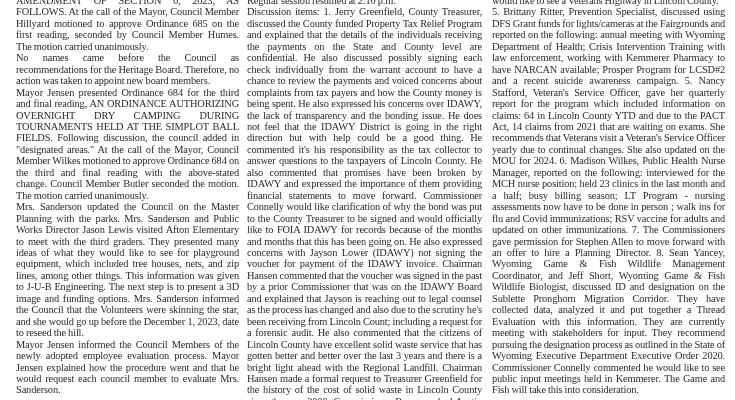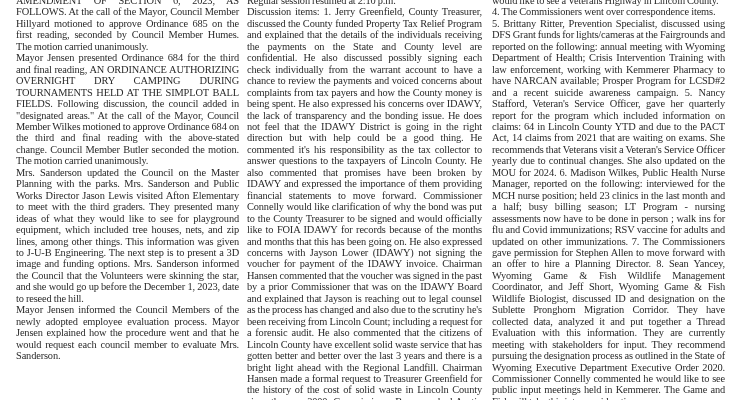--- a/index.html
+++ b/index.html
@@ -34,29 +34,29 @@
       text-align: justify;
       text-align-last: left;
       hyphens: none;
     }
   </style>
 </head>
 <body>
 
 <div class="column col1">
   <p class="para">AMENDMENT OF SECTION 6, 2023, AS FOLLOWS. At the call of the Mayor, Council Member Hillyard motioned to approve Ordinance 685 on the first reading, seconded by Council Member Humes. The motion carried unanimously.</p>
+  <p class="para">No names came before the Council as recommendations for the Heritage Board. Therefore, no action was taken to appoint new board members.</p>
   <p class="para">Mayor Jensen presented Ordinance 684 for the third and final reading, AN ORDINANCE AUTHORIZING OVERNIGHT DRY CAMPING DURING TOURNAMENTS HELD AT THE SIMPLOT BALL FIELDS. Following discussion, the council added in "designated areas." At the call of the Mayor, Council Member Wilkes motioned to approve Ordinance 684 on the third and final reading with the above-stated change. Council Member Butler seconded the motion. The motion carried unanimously.</p>
   <p class="para">Mrs. Sanderson updated the Council on the Master Planning with the parks. Mrs. Sanderson and Public Works Director Jason Lewis visited Afton Elementary to meet with the third graders. They presented many ideas of what they would like to see for playground equipment, which included tree houses, nets, and zip lines, among other things. This information was given to J-U-B Engineering. The next step is to present a 3D image and funding options. Mrs. Sanderson informed the Council that the Volunteers were skinning the star, and she would go up before the December 1, 2023, date to reseed the hill.</p>
   <p class="para">Mayor Jensen informed the Council Members of the newly adopted employee evaluation process. Mayor Jensen explained how the procedure went and that he would request each council member to evaluate Mrs. Sanderson.</p>
 
 </div>
 
 <div class="column col2">
   <p class="para">Regular session resumed at 2:10 p.m.</p>
   <p class="para">Discussion items: 1. Jerry Greenfield, County Treasurer, discussed the County funded Property Tax Relief Program and explained that the details of the individuals receiving the payments on the State and County level are confidential. He also discussed possibly signing each check individually from the warrant account to have a chance to review the payments and voiced concerns about complaints from tax payers and how the County money is being spent. He also expressed his concerns over IDAWY, the lack of transparency and the bonding issue. He does not feel that the IDAWY District is going in the right direction but with help could be a good thing. He commented it's his responsibility as the tax collector to answer questions to the taxpayers of Lincoln County. He also commented that promises have been broken by IDAWY and expressed the importance of them providing financial statements to move forward. Commissioner Connelly would like clarification of why the bond was put to the County Treasurer to be signed and would officially like to FOIA IDAWY for records because of the months and months that this has been going on. He also expressed concerns with Jayson Lower (IDAWY) not signing the voucher for payment of the IDAWY invoice. Chairman Hansen commented that the voucher was signed in the past by a prior Commissioner that was on the IDAWY Board and explained that Jayson is reaching out to legal counsel as the process has changed and also due to the scrutiny he's been receiving from Lincoln Count; including a request for a forensic audit. He also commented that the citizens of Lincoln County have excellent solid waste service that has gotten better and better over the last 3 years and there is a bright light ahead with the Regional Landfill. Chairman Hansen made a formal request to Treasurer Greenfield for the history of the cost of solid waste in Lincoln County since the year 2000. Commissioner Bowers asked Austin Dunlap, Deputy Attorney, to proceed with obtaining the</p>
 </div>
 
 <div class="column col3">
   <p class="para">would like to see a Veterans Highway in Lincoln County.</p>
-  <p class="para">4. The Commissioners went over correspondence items.</p>
   <p class="para">5. Brittany Ritter, Prevention Specialist, discussed using DFS Grant funds for lights/cameras at the Fairgrounds and reported on the following: annual meeting with Wyoming Department of Health; Crisis Intervention Training with law enforcement, working with Kemmerer Pharmacy to have NARCAN available; Prosper Program for LCSD#2 and a recent suicide awareness campaign. 5. Nancy Stafford, Veteran's Service Officer, gave her quarterly report for the program which included information on claims: 64 in Lincoln County YTD and due to the PACT Act, 14 claims from 2021 that are waiting on exams. She recommends that Veterans visit a Veteran's Service Officer yearly due to continual changes. She also updated on the MOU for 2024. 6. Madison Wilkes, Public Health Nurse Manager, reported on the following: interviewed for the MCH nurse position; held 23 clinics in the last month and a half; busy billing season; LT Program - nursing assessments now have to be done in person ; walk ins for flu and Covid immunizations; RSV vaccine for adults and updated on other immunizations. 7. The Commissioners gave permission for Stephen Allen to move forward with an offer to hire a Planning Director. 8. Sean Yancey, Wyoming Game &amp; Fish Wildlife Management Coordinator, and Jeff Short, Wyoming Game &amp; Fish Wildlife Biologist, discussed ID and designation on the Sublette Pronghorn Migration Corridor. They have collected data, analyzed it and put together a Thread Evaluation with this information. They are currently meeting with stakeholders for input. They recommend pursuing the designation process as outlined in the State of Wyoming Executive Department Executive Order 2020. Commissioner Connelly commented he would like to see public input meetings held in Kemmerer. The Game and Fish will take this into consideration.</p>
 
 </div>
 
 </body></html>

